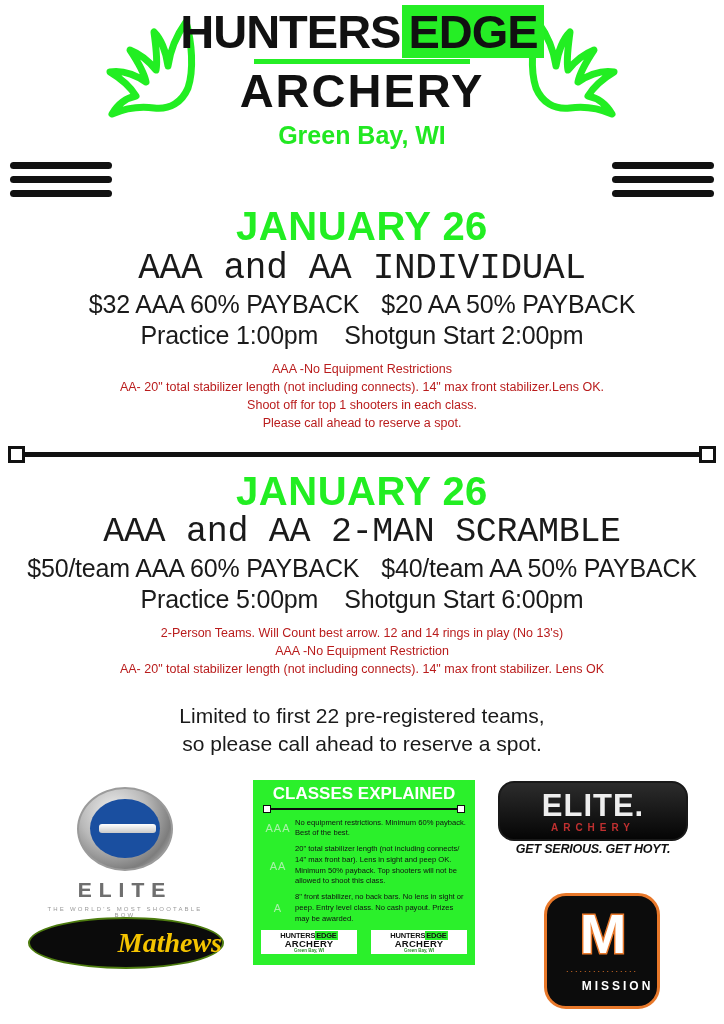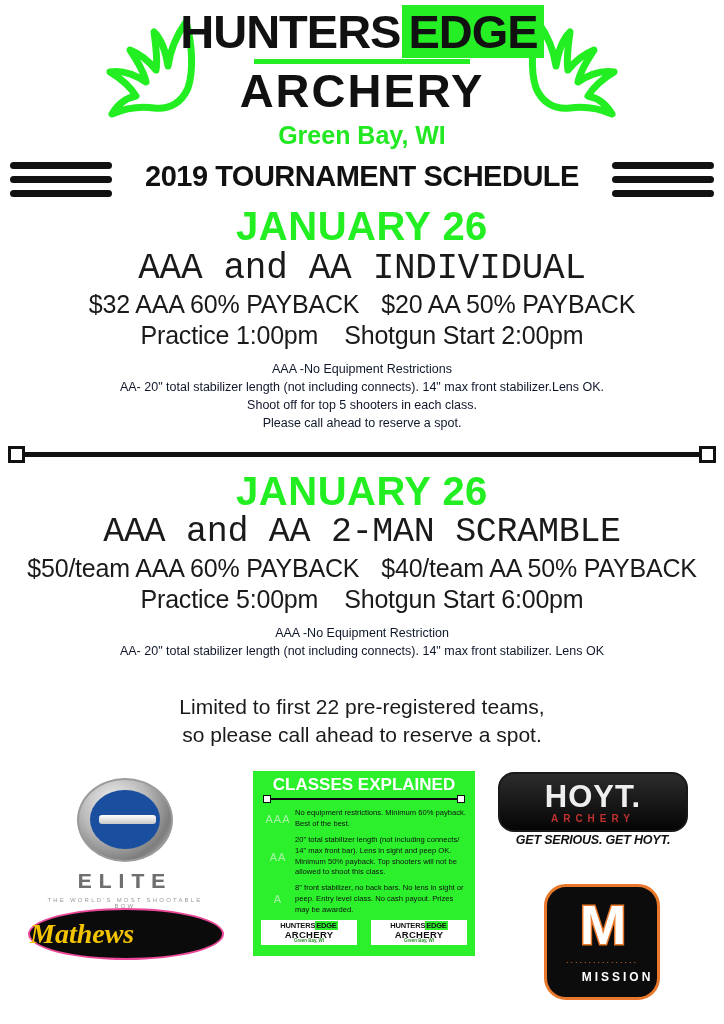--- a/index.html
+++ b/index.html
@@ -134,21 +134,21 @@
   .ev-pay .gap { display: inline-block; width: 22px; }
   .ev-times {
     font-size: 25px;
     color: #1a1a1a;
     line-height: 1.24;
     letter-spacing: -0.2px;
   }
   .ev-times .gap { display: inline-block; width: 26px; }
   .ev-fine {
     font-size: 12.5px;
-    color: #0f172a;
+    color: #b91c1c;
     line-height: 1.45;
     margin-top: 9px;
   }
 
   
   .divider {
     position: relative;
     height: 26px;
     margin: 8px 0 2px 0;
   }
@@ -171,21 +171,21 @@
   }
   .divider .cap-l { left: 8px; }
   .divider .cap-r { right: 8px; }
 
   
   .limit-note {
     text-align: center;
     font-size: 21px;
     color: #1a1a1a;
     line-height: 1.35;
-    margin-top: 33px;
+    margin-top: 24px;
   }
 
   
   .bottom {
     position: relative;
     height: 300px;
     margin-top: 16px;
   }
 
   
@@ -217,23 +217,23 @@
     -webkit-background-clip: text;
   }
   .elite-tag { font-size: 6px; letter-spacing: 2.2px; color: #9a9a9a; margin-top: 4px; }
 
   
   .mathews {
     position: absolute; left: 28px; top: 142px;
     width: 196px; height: 52px;
     background: #0b0b0b;
     border-radius: 50%/50%;
-    border: 2px solid #ec4899;
+    border: 2px solid #4d7c0f;
     box-sizing: border-box;
-    display: flex; align-items: center; justify-content: flex-start;
+    display: flex; align-items: center; justify-content: flex-end;
   }
   .mathews span {
     font-family: "Liberation Serif", serif;
     font-style: italic; font-weight: bold;
     font-size: 28px; color: #f5c400; letter-spacing: 0px;
   }
 
   
   .hoyt { position: absolute; right: 36px; top: 6px; width: 190px; text-align: center; }
   .hoyt-badge {
@@ -360,56 +360,56 @@
     <div class="bars bars-left">
         <i></i>
         <i></i>
         <i></i>
       </div>
     <div class="bars bars-right">
         <i></i>
         <i></i>
         <i></i>
       </div>
-    <div class="sched-title">2019 TOURNAMENT SCHEDULE</div>
   </div>
 
   <div class="event">
     <div class="ev-date">JANUARY 26</div>
     <div class="ev-title">AAA and AA INDIVIDUAL</div>
     <div class="ev-pay">
       <span>$32 AAA 60% PAYBACK</span><span class="gap"></span><span>$20 AA  50% PAYBACK</span>
     </div>
     <div class="ev-times">
       <span>Practice 1:00pm</span><span class="gap"></span><span>Shotgun Start 2:00pm</span>
     </div>
     <div class="ev-fine">
       <div>AAA -No Equipment Restrictions</div>
       <div>AA- 20" total stabilizer length (not including connects). 14" max front stabilizer.Lens OK.</div>
-      <div>Shoot off for top 5 shooters in each class.</div>
+      <div>Shoot off for top 1 shooters in each class.</div>
       <div>Please call ahead to reserve a spot.</div>
     </div>
   </div>
 
   <div class="divider">
     <div class="rail"></div>
     <div class="cap cap-l"></div>
     <div class="cap cap-r"></div>
   </div>
 
   <div class="event">
     <div class="ev-date">JANUARY 26</div>
     <div class="ev-title ev-title-2">AAA and AA 2-MAN SCRAMBLE</div>
     <div class="ev-pay">
       <span>$50/team AAA 60% PAYBACK</span><span class="gap"></span><span>$40/team AA  50% PAYBACK</span>
     </div>
     <div class="ev-times">
       <span>Practice 5:00pm</span><span class="gap"></span><span>Shotgun Start 6:00pm</span>
     </div>
     <div class="ev-fine">
+      <div>2-Person Teams. Will Count best arrow. 12 and 14 rings in play (No 13's)</div>
       <div>AAA -No Equipment Restriction</div>
       <div>AA- 20" total stabilizer length (not including connects). 14" max front stabilizer. Lens OK</div>
     </div>
   </div>
 
   <div class="limit-note">
     <div>Limited to first 22 pre-registered teams,</div>
     <div>so please call ahead to reserve a spot.</div>
   </div>
 
@@ -420,21 +420,21 @@
       <div class="elite-word">ELITE</div>
       <div class="elite-tag">THE WORLD'S MOST SHOOTABLE BOW</div>
     </div>
 
     <div class="mathews">
       <span>Mathews</span>
     </div>
 
     <div class="hoyt">
       <div class="hoyt-badge">
-        <div class="hoyt-word">HOYT.</div>
+        <div class="hoyt-word">ELITE.</div>
         <div class="hoyt-sub">ARCHERY</div>
       </div>
       <div class="hoyt-tag">GET SERIOUS. GET HOYT.</div>
     </div>
 
     <div class="mission">
       <div class="mission-m">M</div>
       <div class="mission-dots">................</div>
       <div class="mission-word">MISSION</div>
     </div>

